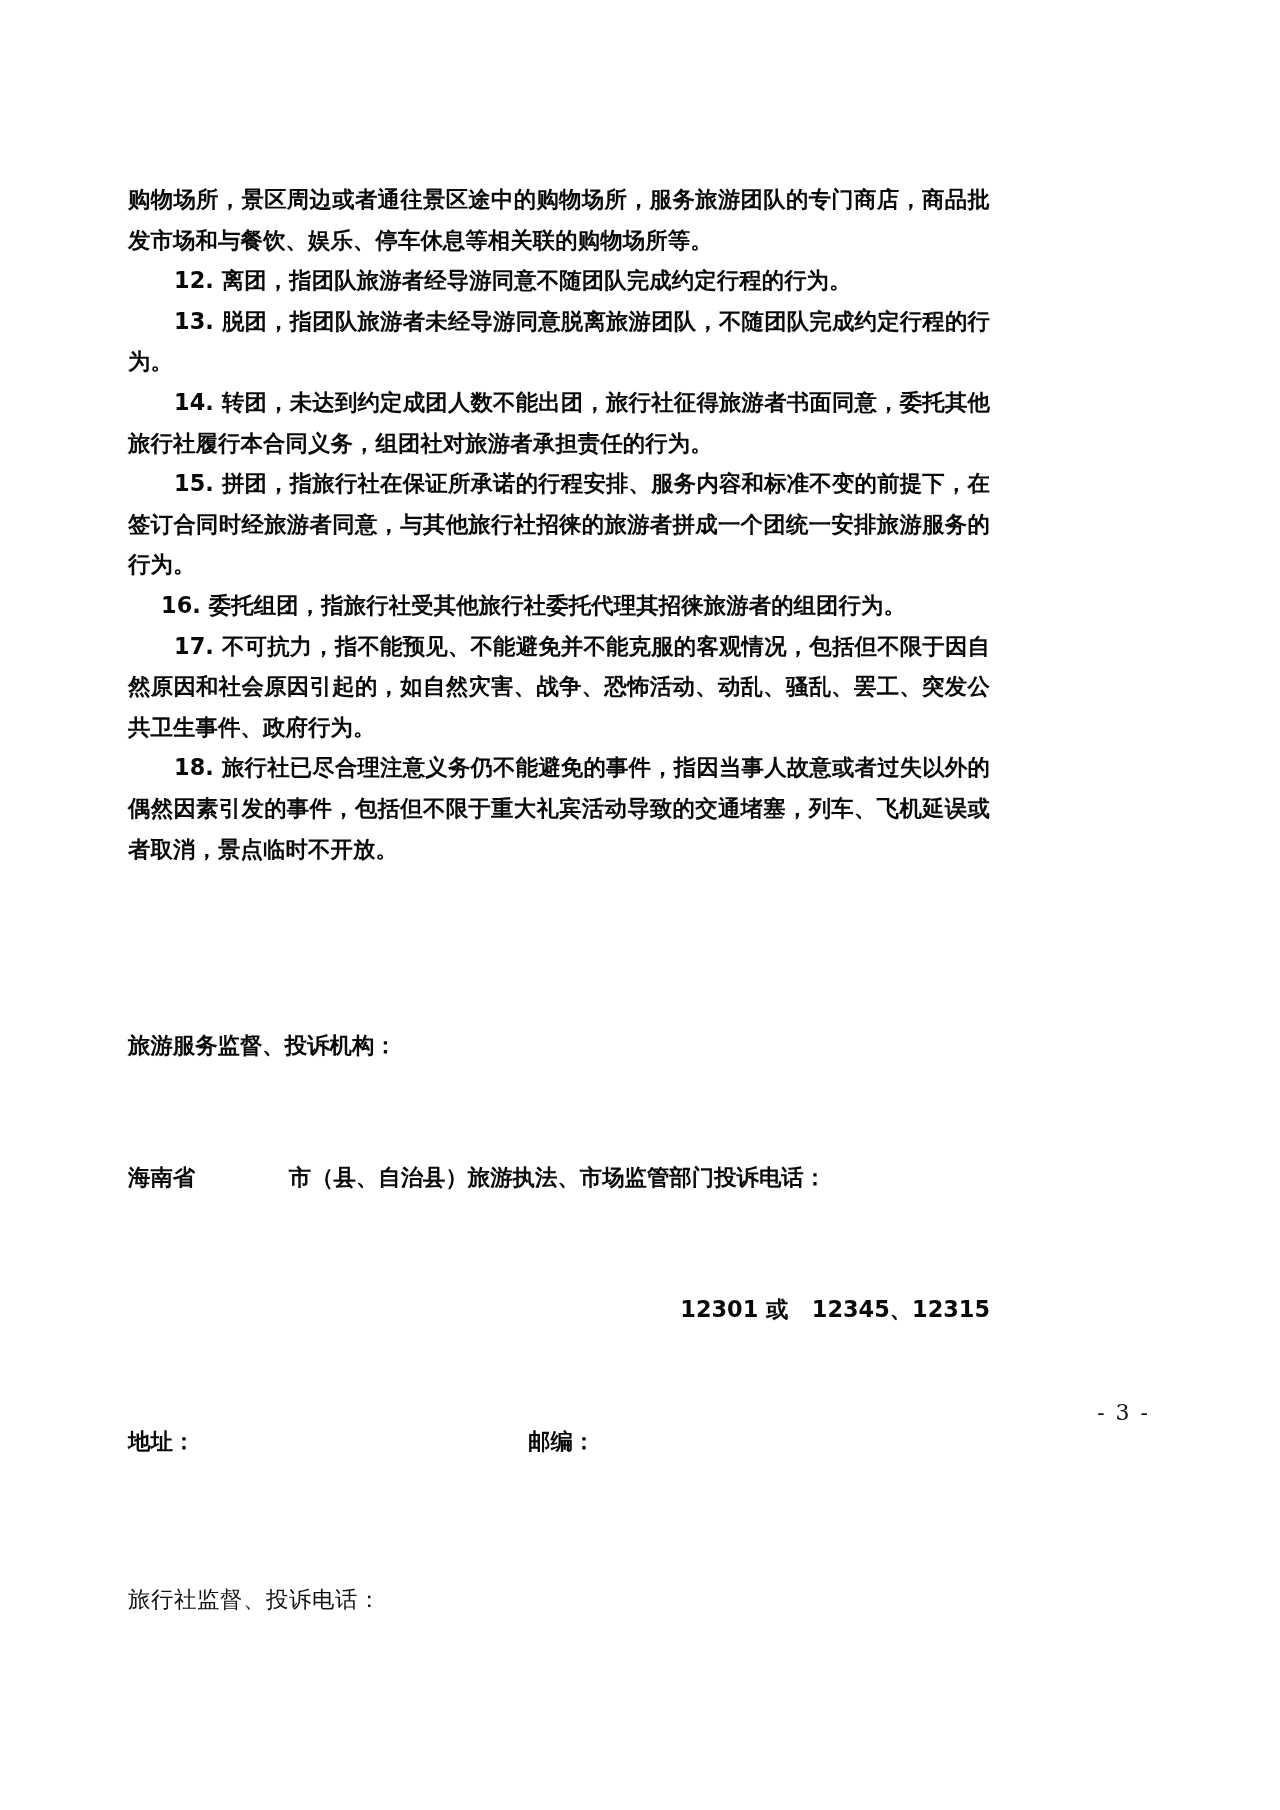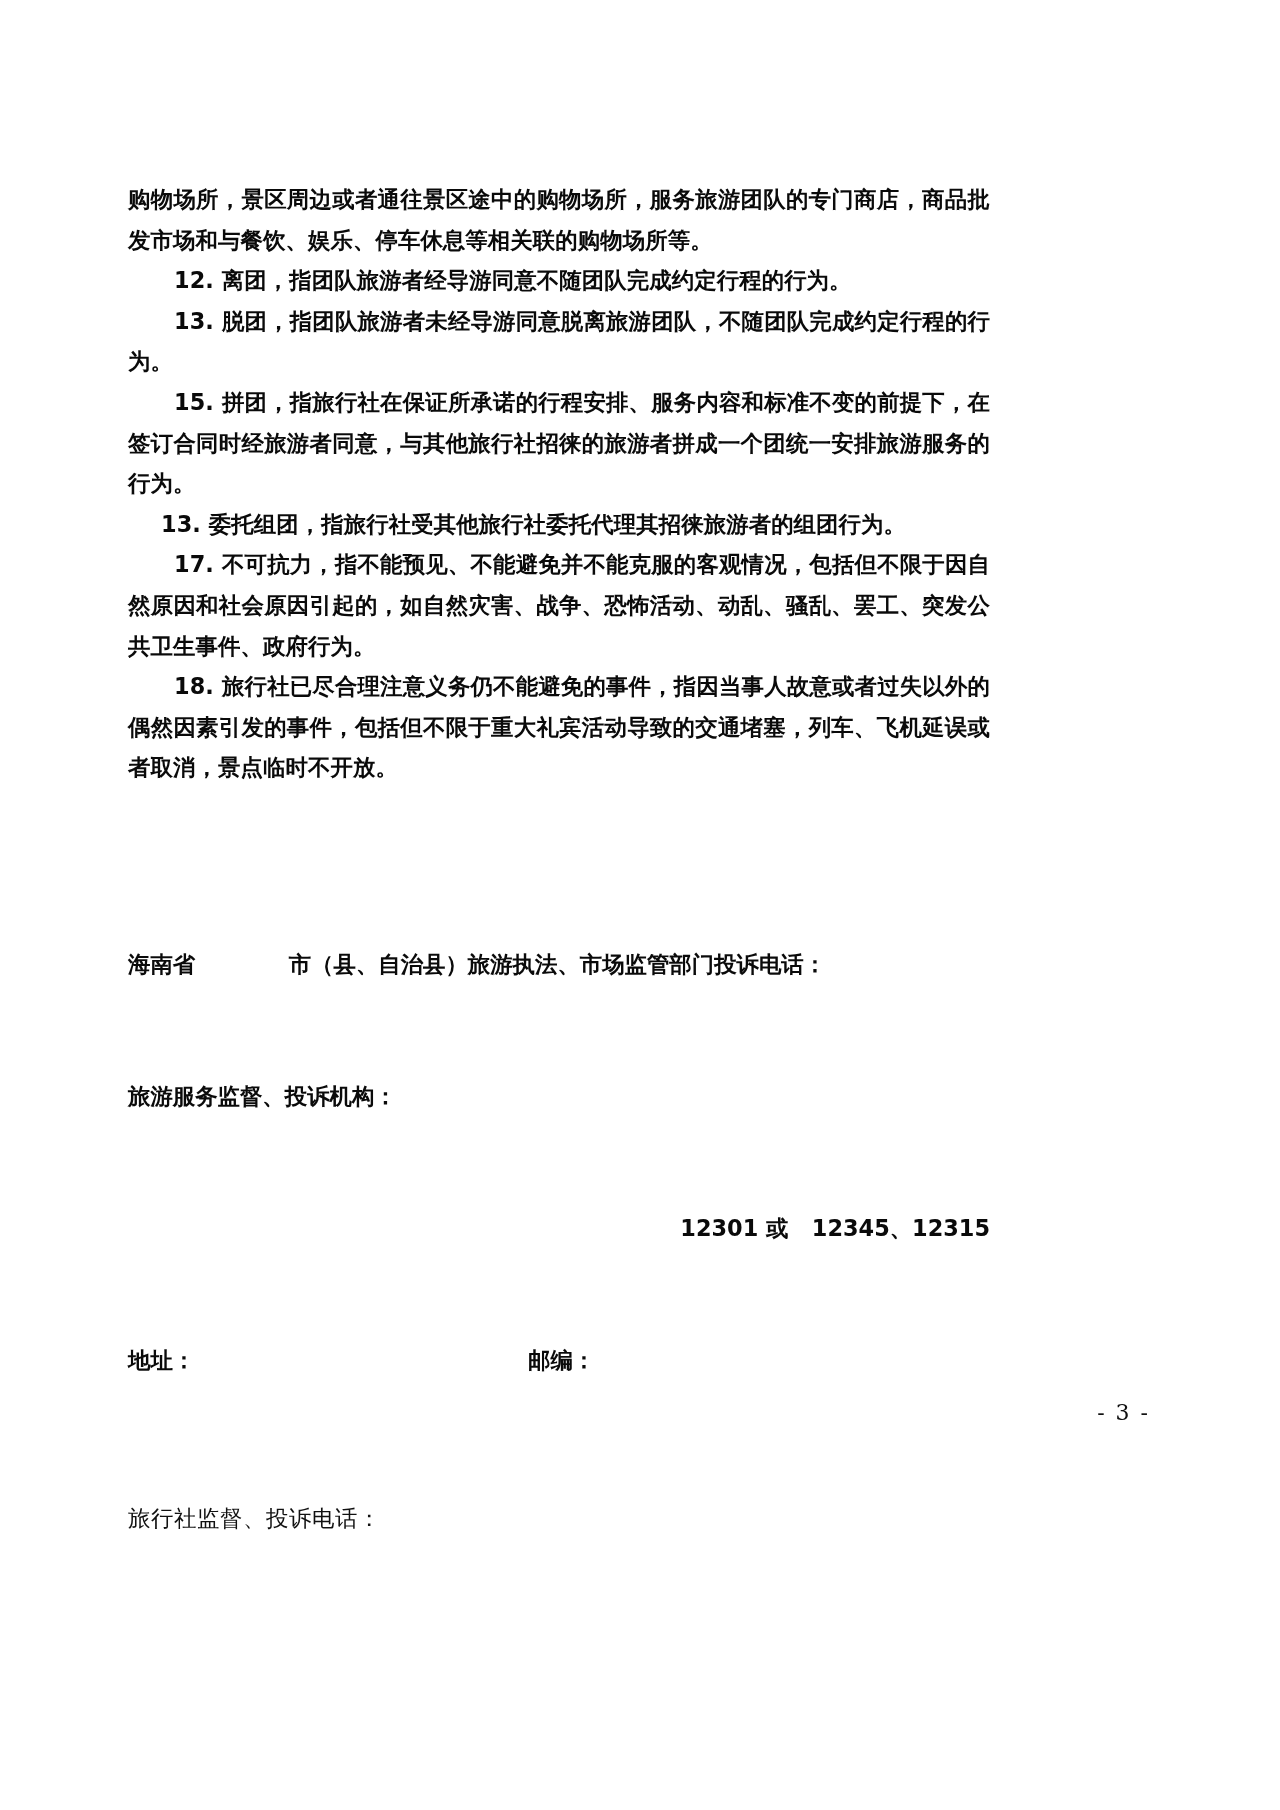--- a/index.html
+++ b/index.html
@@ -102,36 +102,37 @@
 <div class="page">
 
   <div class="content">
 
     <p class="para flush">购物场所，景区周边或者通往景区途中的购物场所，服务旅游团队的专门商店，商品批发市场和与餐饮、娱乐、停车休息等相关联的购物场所等。</p>
 
     <p class="para indent">12. 离团，指团队旅游者经导游同意不随团队完成约定行程的行为。</p>
 
     <p class="para indent">13. 脱团，指团队旅游者未经导游同意脱离旅游团队，不随团队完成约定行程的行为。</p>
 
+    <p class="para indent">14. 转团，未达到约定成团人数不能出团，旅行社征得旅游者书面同意，委托其他旅行社履行本合同义务，组团社对旅游者承担责任的行为。</p>
 
     <p class="para indent">15. 拼团，指旅行社在保证所承诺的行程安排、服务内容和标准不变的前提下，在签订合同时经旅游者同意，与其他旅行社招徕的旅游者拼成一个团统一安排旅游服务的行为。</p>
 
-    <p class="para indent-sm">13. 委托组团，指旅行社受其他旅行社委托代理其招徕旅游者的组团行为。</p>
+    <p class="para indent-sm">16. 委托组团，指旅行社受其他旅行社委托代理其招徕旅游者的组团行为。</p>
 
     <p class="para indent">17. 不可抗力，指不能预见、不能避免并不能克服的客观情况，包括但不限于因自然原因和社会原因引起的，如自然灾害、战争、恐怖活动、动乱、骚乱、罢工、突发公共卫生事件、政府行为。</p>
 
     <p class="para indent">18. 旅行社已尽合理注意义务仍不能避免的事件，指因当事人故意或者过失以外的偶然因素引发的事件，包括但不限于重大礼宾活动导致的交通堵塞，列车、飞机延误或者取消，景点临时不开放。</p>
 
 
 
     <div class="gap-block"></div>
 
     <div class="contact">
+      <span class="contact-row">旅游服务监督、投诉机构：</span>
       <span class="contact-row">海南省            市（县、自治县）旅游执法、市场监管部门投诉电话：</span>
-      <span class="contact-row">旅游服务监督、投诉机构：</span>
       <span class="contact-row num">12301 或   12345、12315</span>
       <span class="contact-row addr-row">
         <span class="addr-label">地址：</span>
         <span>邮编：</span>
       </span>
     </div>
 
     <div class="tail-gap"></div>
 
     <div class="serif-line">旅行社监督、投诉电话：</div>

